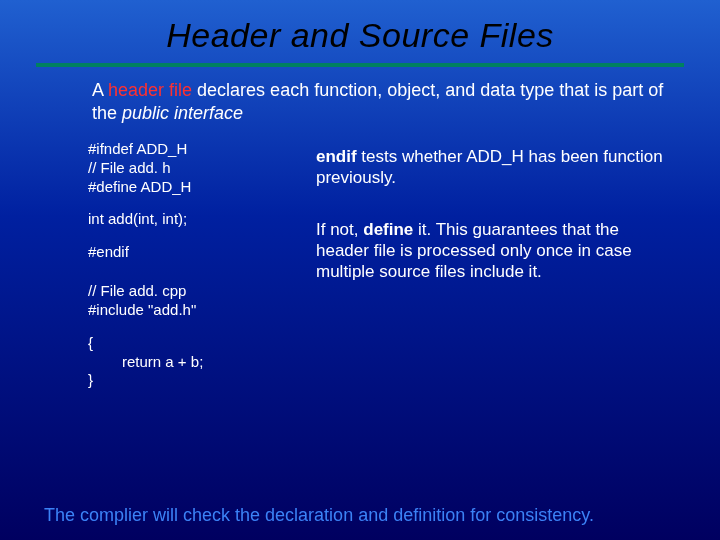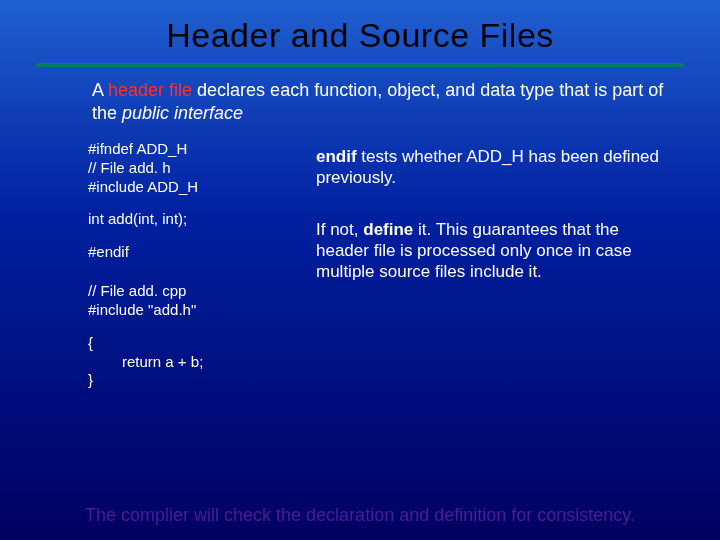--- a/index.html
+++ b/index.html
@@ -10,20 +10,21 @@
     color: #fff;
     position: relative;
   }
   .title {
     font-size: 34px;
     font-weight: 400;
     color: #000;
     text-align: center;
     padding-top: 16px;
     letter-spacing: 0.5px;
+    font-style: italic;
   }
   .divider {
     margin: 8px 36px 12px 36px;
     height: 4px;
     background: #008060;
   }
   .content {
     padding: 0 56px 0 70px;
   }
   .intro {
@@ -71,49 +72,48 @@
   }
   .code2 .spacer { height: 14px; }
   .indent { margin-left: 34px; }
   .footer {
     position: absolute;
     bottom: 14px;
     left: 0;
     right: 0;
     padding: 0 44px;
     font-size: 18px;
-    color: #4c1d95;
-    text-align: center;
+    color: #3b82f6;
   }
 </style>
 </head>
 <body>
 
 <div class="title">Header and Source Files</div>
 <div class="divider"></div>
 
 <div class="content">
 
   <p class="intro">
     <span>A </span><span class="red">header file</span><span> declares each function, object, and data type that is part of the </span><span class="em">public interface</span>
   </p>
 
   <div class="row">
     <div class="col-code">
       <div>#ifndef ADD_H</div>
       <div>// File add. h</div>
-      <div>#include ADD_H</div>
+      <div>#define ADD_H</div>
       <div class="spacer"></div>
       <div>int add(int, int);</div>
       <div class="spacer"></div>
       <div>#endif</div>
     </div>
     <div class="col-desc">
       <p class="desc1">
-        <span class="bold">endif</span><span> tests whether ADD_H has been defined previously.</span>
+        <span class="bold">endif</span><span> tests whether ADD_H has been function previously.</span>
       </p>
       <p class="desc2">
         <span>If not, </span><span class="bold">define</span><span> it. This guarantees that the header file is processed only once in case multiple source files include it.</span>
       </p>
     </div>
   </div>
 
 
   <div class="code2">
     <div>// File add. cpp</div>

